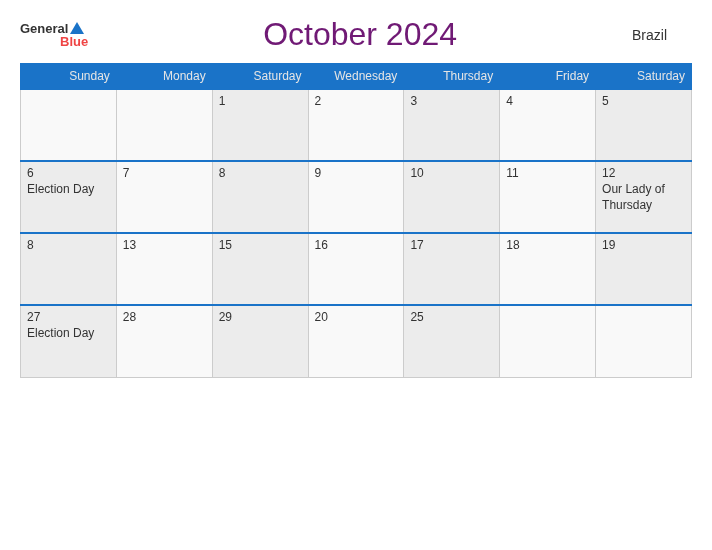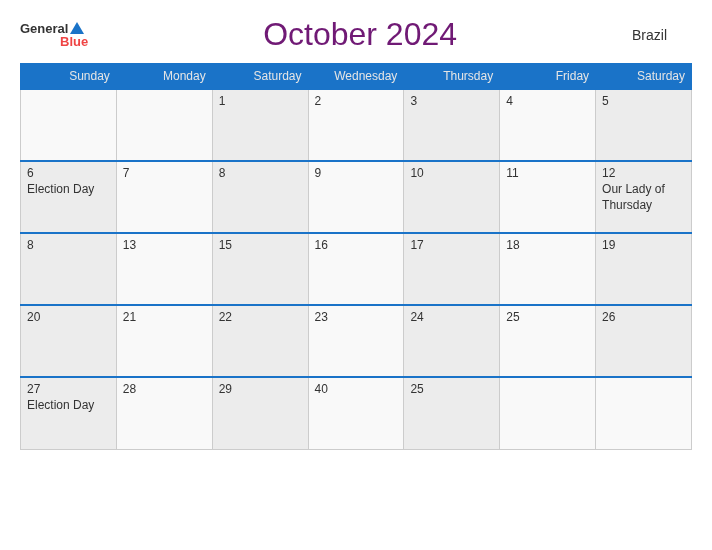--- a/index.html
+++ b/index.html
@@ -193,52 +193,29 @@
             <span class="day-number">17</span>
           </td>
           <td>
             <span class="day-number">18</span>
           </td>
           <td>
             <span class="day-number">19</span>
           </td>
         </tr>
         <tr>
+          <td><span class="day-number">27</span><span class="day-event">Election Day</span></td>
+          <td>
+            <span class="day-number">28</span>
+          </td>
+          <td>
+            <span class="day-number">29</span>
+          </td>
           <td>
             <span class="day-number">20</span>
-          </td>
-          <td>
-            <span class="day-number">21</span>
-          </td>
-          <td>
-            <span class="day-number">22</span>
-          </td>
-          <td>
-            <span class="day-number">23</span>
-          </td>
-          <td>
-            <span class="day-number">24</span>
-          </td>
-          <td>
-            <span class="day-number">25</span>
-          </td>
-          <td>
-            <span class="day-number">26</span>
-          </td>
-        </tr>
-        <tr>
-          <td><span class="day-number">27</span><span class="day-event">Election Day</span></td>
-          <td>
-            <span class="day-number">28</span>
-          </td>
-          <td>
-            <span class="day-number">29</span>
-          </td>
-          <td>
-            <span class="day-number">40</span>
           </td>
           <td>
             <span class="day-number">25</span>
           </td>
           <td class="empty"></td>
           <td class="empty"></td>
         </tr>
       </tbody>
   </table>
 </div>

